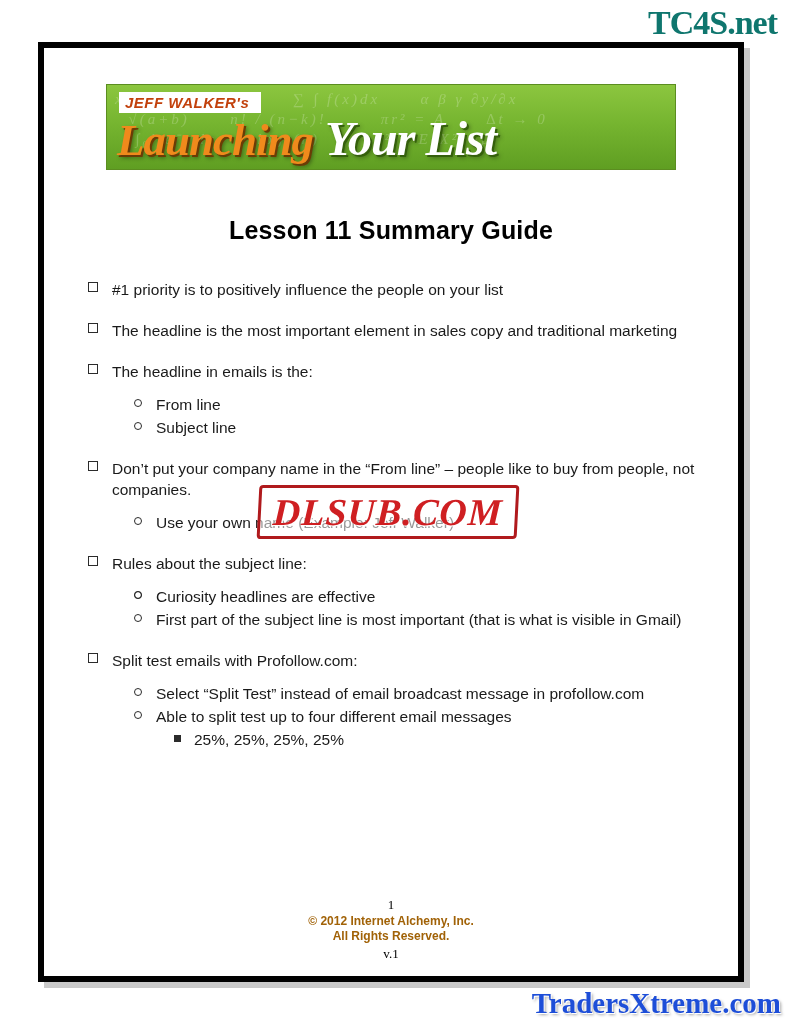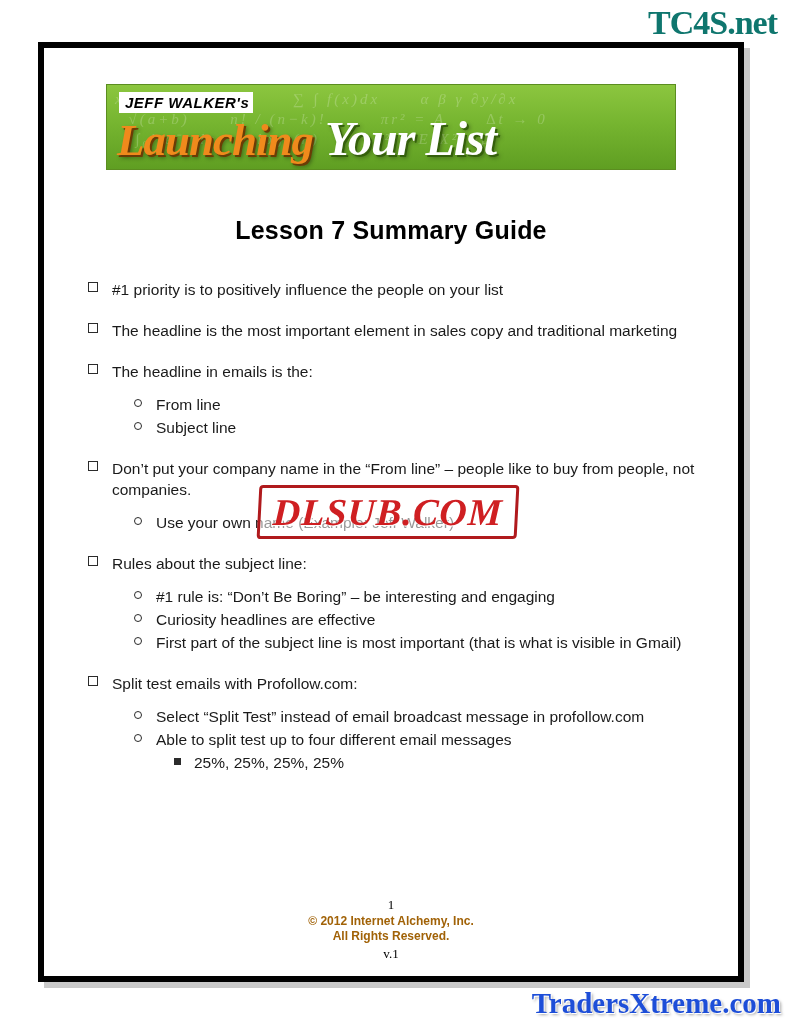--- a/index.html
+++ b/index.html
@@ -105,27 +105,27 @@
     line-height: 20px;
     padding: 4px 8px;
     white-space: pre;
     letter-spacing: 3px;
   }
   .banner .jeff {
     position: absolute;
     left: 12px;
     top: 7px;
     background: #ffffff;
-    color: #000000;
+    color: #c2410c;
     font-family: "Liberation Sans", sans-serif;
     font-weight: bold;
     font-style: italic;
     font-size: 15px;
     letter-spacing: 0.5px;
-    padding: 2px 4px 2px 6px;
+    padding: 2px 12px 2px 6px;
   }
   .banner .main {
     position: absolute;
     left: 10px;
     top: 26px;
     right: 8px;
     white-space: nowrap;
   }
   .banner .launching {
     font-family: "Liberation Serif", serif;
@@ -250,21 +250,21 @@
     <div class="banner">
       <div class="math">x² + (S₁ + S₂)        ∑ ∫ f(x)dx      α β γ ∂y/∂x
   √(a+b)      n! / (n−k)!        πr² = A      ∆t → 0
    ∫₀¹ e⁻ˣ dx      log₂(n)        σ² = E[X²]−μ²</div>
       <div class="jeff">JEFF WALKER's</div>
       <div class="main">
         <span class="launching">Launching</span><span class="your-list">Your List</span>
       </div>
     </div>
 
-    <div class="doc-title">Lesson 7 Summary Guide</div>
+    <div class="doc-title">Lesson 11 Summary Guide</div>
 
     <div class="content">
 
       <div class="l1">
         <span class="bullet"></span>
         <span>#1 priority is to positively influence the people on your list</span>
       </div>
 
       <div class="l1">
         <span class="bullet"></span>
@@ -297,21 +297,20 @@
         </div>
       </div>
 
       <div class="l1">
         <span class="bullet"></span>
         <span>Rules about the subject line:</span>
       </div>
       <div class="l2-group">
         <div class="l2">
           <span class="bullet"></span>
-          <span>#1 rule is: “Don’t Be Boring” – be interesting and engaging</span>
         </div>
         <div class="l2">
           <span class="bullet"></span>
           <span>Curiosity headlines are effective</span>
         </div>
         <div class="l2">
           <span class="bullet"></span>
           <span>First part of the subject line is most important (that is what is visible in Gmail)</span>
         </div>
       </div>

